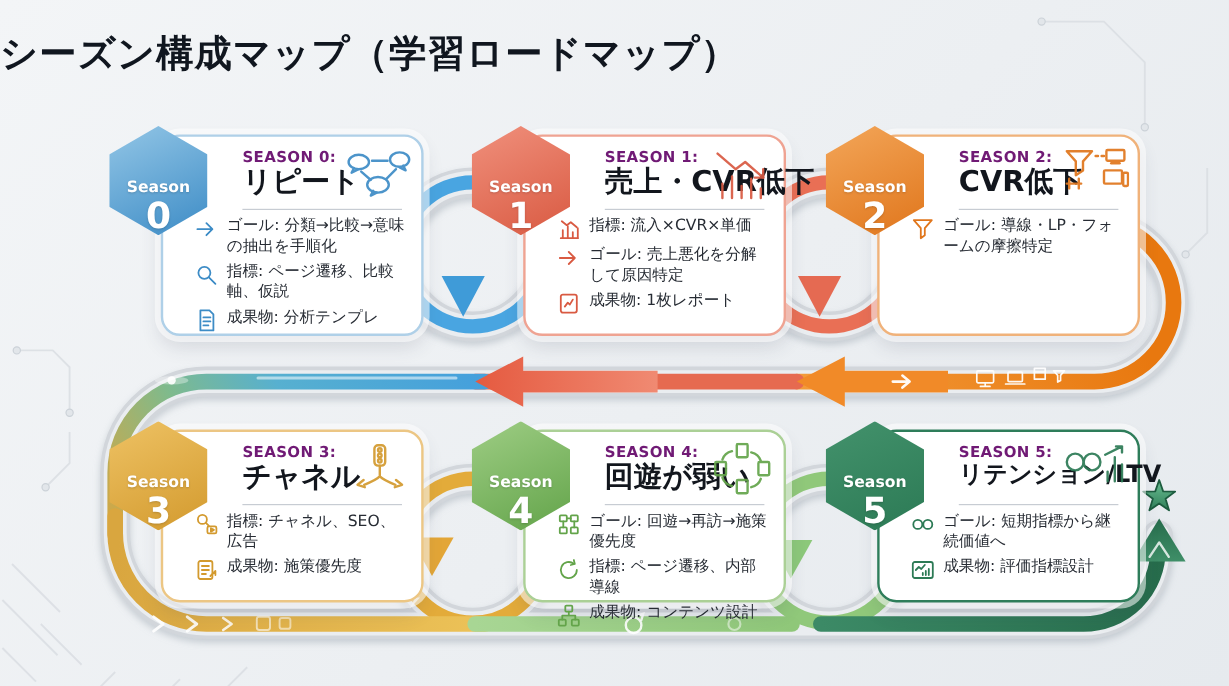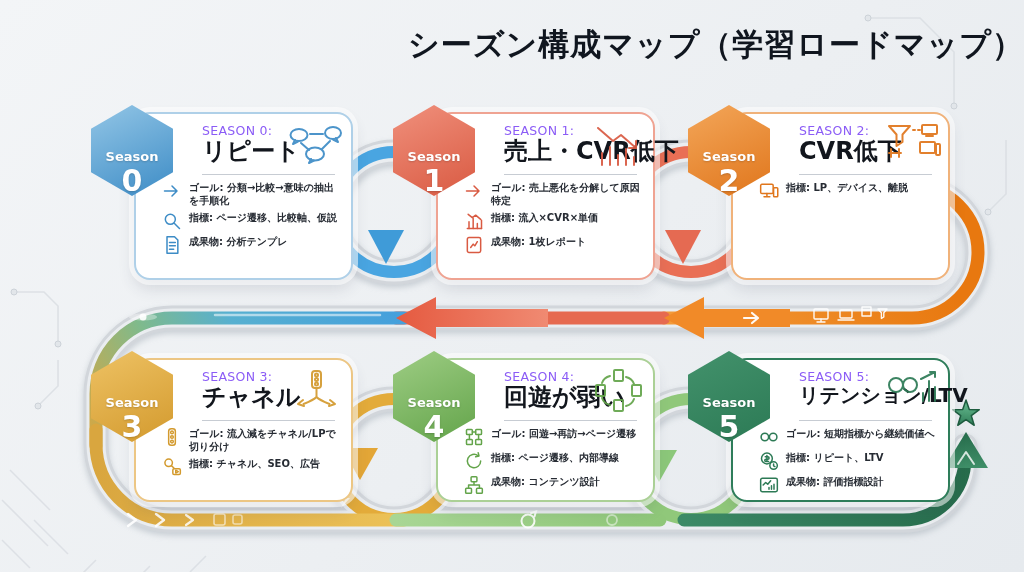--- a/index.html
+++ b/index.html
@@ -5,47 +5,47 @@
   html,body{margin:0;padding:0;background:#e9ecef;}
   .stage{
     position:relative;width:1024px;height:572px;overflow:hidden;
     font-family:"DejaVu Sans","Liberation Sans",sans-serif;
     background:linear-gradient(135deg,#f3f5f7 0%,#eceff2 55%,#e6eaee 100%);
   }
   .deco,.flow{position:absolute;left:0;top:0;width:1024px;height:572px;}
   .deco{z-index:0;} .flow{z-index:1;}
   h1.title{
     position:absolute;z-index:2;left:0;right:0;top:24px;margin:0;
-    text-align:right;font-size:31px;font-weight:800;letter-spacing:1px;
+    text-align:left;font-size:31px;font-weight:800;letter-spacing:1px;
     color:#10161f;
   }
   .season-card{
     position:absolute;z-index:3;width:219px;background:#ffffff;
     border:2.5px solid var(--bd,#ccc);border-radius:16px;
     box-shadow:0 0 0 5px rgba(255,255,255,.55),0 8px 16px rgba(55,65,90,.16);
     box-sizing:border-box;padding:9px 10px 6px 12px;
   }
   .col1{left:134px}.col2{left:436px}.col3{left:731px}
   .row1{top:112px;height:168px}.row2{top:358px;height:144px}
   .badge{
     position:absolute;left:-45px;top:-9px;width:82px;height:91px;
     clip-path:polygon(50% 0%,100% 26%,100% 74%,50% 100%,0% 74%,0% 26%);
     background:linear-gradient(155deg,var(--c1) 0%,var(--c2) 100%);
     display:flex;flex-direction:column;align-items:center;justify-content:flex-end;
     color:#fff;text-shadow:0 1px 2px rgba(0,0,0,.18);
   }
   .badge-word{font-size:13px;font-weight:700;line-height:1.1}
   .badge-num{font-size:30px;font-weight:800;line-height:1.05}
   .card-head{margin:0 0 0 54px;min-height:46px}
-  .head-label{font-size:12.5px;font-weight:400;color:#8b5cf6;letter-spacing:.3px}
+  .head-label{font-size:12.5px;font-weight:700;color:#701a75;letter-spacing:.3px}
   .head-title{font-size:24px;font-weight:800;color:#12161d;line-height:1.12;white-space:nowrap}
   #card5 .head-title{font-size:20px}
   .divider{border-top:1.5px solid #c7ccd3;margin:5px 6px 6px 54px}
   .row{display:flex;align-items:flex-start;margin:4px 0 4px 14px;gap:7px}
-  .row-text{font-size:10px;font-weight:700;color:#272c34;line-height:1.3}
+  .row-text{font-size:13px;font-weight:400;color:#272c34;line-height:1.3}
   .ic{display:inline-block;width:20px;height:20px;flex:0 0 20px;color:var(--c2)}
   .ic svg{width:20px;height:20px;display:block}
   .ic svg *{stroke:currentColor;fill:none;stroke-width:1.8;stroke-linecap:round;stroke-linejoin:round}
   .corner{position:absolute;top:9px;right:7px;width:56px;height:44px;color:var(--c2);opacity:.92}
   .corner svg{width:56px;height:44px;display:block}
   .corner svg *{stroke:currentColor;fill:none;stroke-width:2;stroke-linecap:round;stroke-linejoin:round}
 </style>
 </head>
 <body>
 
@@ -253,34 +253,34 @@
         </svg>
       </span>
     <div class="card-head">
       <div class="head-label">SEASON 1:</div>
       <div class="head-title">売上・CVR低下</div>
     </div>
     <div class="divider"></div>
     <div class="row">
       <span class="ic">
           <svg viewBox="0 0 24 24">
-            <path d="M3 12h14M12 6l6 6-6 6"></path>
-          </svg>
-        </span>
-      <span class="row-text">ゴール: 売上悪化を分解して原因特定</span>
-    </div>
-    <div class="row">
-      <span class="ic">
-          <svg viewBox="0 0 24 24">
             <path d="M4 21h17"></path>
             <path d="M6 21v-8M11 21V9M16 21v-6M21 21V11"></path>
             <path d="M5 4l5 4 4-3 6 5"></path>
           </svg>
         </span>
       <span class="row-text">指標: 流入×CVR×単価</span>
+    </div>
+    <div class="row">
+      <span class="ic">
+          <svg viewBox="0 0 24 24">
+            <path d="M3 12h14M12 6l6 6-6 6"></path>
+          </svg>
+        </span>
+      <span class="row-text">ゴール: 売上悪化を分解して原因特定</span>
     </div>
     <div class="row">
       <span class="ic">
           <svg viewBox="0 0 24 24">
             <rect x="4" y="3" width="16" height="18" rx="2"></rect>
             <path d="M8 15l3-4 2 2 3-5"></path>
           </svg>
         </span>
       <span class="row-text">成果物: 1枚レポート</span>
     </div>
@@ -303,26 +303,24 @@
         </svg>
       </span>
     <div class="card-head">
       <div class="head-label">SEASON 2:</div>
       <div class="head-title">CVR低下</div>
     </div>
     <div class="divider"></div>
     <div class="row">
       <span class="ic">
           <svg viewBox="0 0 24 24">
-            <rect x="2" y="4" width="15" height="11" rx="1.5"></rect>
-            <path d="M6 19h7M9.5 15v4"></path>
-            <rect x="17.5" y="8" width="5" height="11" rx="1"></rect>
-          </svg>
-        </span>
-      <span class="row-text">指標: LP、デバイス、離脱</span>
+            <path d="M3 3h18l-7 8v7l-4 3V11z"></path>
+          </svg>
+        </span>
+      <span class="row-text">ゴール: 導線・LP・フォームの摩擦特定</span>
     </div>
   </div>
 
   <div class="season-card row2 col1" id="card3" style="--c1: #eec264; --c2: #d39a2e; --bd: #ecc684;">
     <div class="badge">
       <span class="badge-word">Season</span>
       <span class="badge-num">3</span>
     </div>
     <span class="corner">
         <svg viewBox="0 0 56 44">
@@ -335,38 +333,37 @@
         </svg>
       </span>
     <div class="card-head">
       <div class="head-label">SEASON 3:</div>
       <div class="head-title">チャネル</div>
     </div>
     <div class="divider"></div>
     <div class="row">
       <span class="ic">
           <svg viewBox="0 0 24 24">
-            <rect x="8" y="2" width="8" height="20" rx="3"></rect>
-            <circle cx="12" cy="6.5" r="1.6"></circle>
-            <circle cx="12" cy="12" r="1.6"></circle>
-            <circle cx="12" cy="17.5" r="1.6"></circle>
-          </svg>
-        </span>
-      <span class="row-text">ゴール: 流入減をチャネル/LPで切り分け</span>
-    </div>
-    <div class="row">
-      <span class="ic">
-          <svg viewBox="0 0 24 24">
             <circle cx="8" cy="7" r="4.5"></circle>
             <path d="M11.5 10.5l3 3"></path>
             <rect x="13" y="14" width="9" height="7" rx="1.5"></rect>
             <path d="M16.5 15.8l3 1.7-3 1.7z"></path>
           </svg>
         </span>
       <span class="row-text">指標: チャネル、SEO、広告</span>
+    </div>
+    <div class="row">
+      <span class="ic">
+          <svg viewBox="0 0 24 24">
+            <rect x="4" y="3" width="14" height="18" rx="2"></rect>
+            <path d="M7.5 8h7M7.5 12h7M7.5 16h4"></path>
+            <path d="M16 18l5-5M21 13v4"></path>
+          </svg>
+        </span>
+      <span class="row-text">成果物: 施策優先度</span>
     </div>
   </div>
 
   <div class="season-card row2 col2" id="card4" style="--c1: #9ecd84; --c2: #63a44a; --bd: #abd096;">
     <div class="badge">
       <span class="badge-word">Season</span>
       <span class="badge-num">4</span>
     </div>
     <span class="corner">
         <svg viewBox="0 0 56 44">
@@ -385,21 +382,21 @@
     <div class="row">
       <span class="ic">
           <svg viewBox="0 0 24 24">
             <rect x="3" y="3" width="7" height="6" rx="1"></rect>
             <rect x="14" y="3" width="7" height="6" rx="1"></rect>
             <rect x="3" y="15" width="7" height="6" rx="1"></rect>
             <rect x="14" y="15" width="7" height="6" rx="1"></rect>
             <path d="M10 6h4M6.5 9v6M17.5 9v6"></path>
           </svg>
         </span>
-      <span class="row-text">ゴール: 回遊→再訪→ページ遷移</span>
+      <span class="row-text">ゴール: 回遊→再訪→施策優先度</span>
     </div>
     <div class="row">
       <span class="ic">
           <svg viewBox="0 0 24 24">
             <path d="M20 12a8 8 0 1 1-3-6.2"></path>
             <path d="M17 2l1 4-4 1"></path>
           </svg>
         </span>
       <span class="row-text">指標: ページ遷移、内部導線</span>
     </div>
@@ -439,31 +436,20 @@
           <svg viewBox="0 0 24 24">
             <circle cx="7" cy="12" r="4.5"></circle>
             <circle cx="17" cy="12" r="4.5"></circle>
           </svg>
         </span>
       <span class="row-text">ゴール: 短期指標から継続価値へ</span>
     </div>
     <div class="row">
       <span class="ic">
           <svg viewBox="0 0 24 24">
-            <circle cx="9.5" cy="9" r="6.5"></circle>
-            <path d="M9.5 5.5v7M7.5 7h3.2a1.4 1.4 0 0 1 0 2.8H8.3a1.4 1.4 0 0 0 0 2.8h3.2"></path>
-            <circle cx="17.5" cy="17.5" r="4.5"></circle>
-            <path d="M17.5 15.5v2.2l1.6 1"></path>
-          </svg>
-        </span>
-      <span class="row-text">指標: リピート、LTV</span>
-    </div>
-    <div class="row">
-      <span class="ic">
-          <svg viewBox="0 0 24 24">
             <rect x="2" y="4" width="20" height="16" rx="2"></rect>
             <path d="M5 12l3-3 2.5 2L14 7"></path>
             <path d="M12 17v-2M15 17v-4M18 17v-6"></path>
           </svg>
         </span>
       <span class="row-text">成果物: 評価指標設計</span>
     </div>
   </div>
 
 </div>

